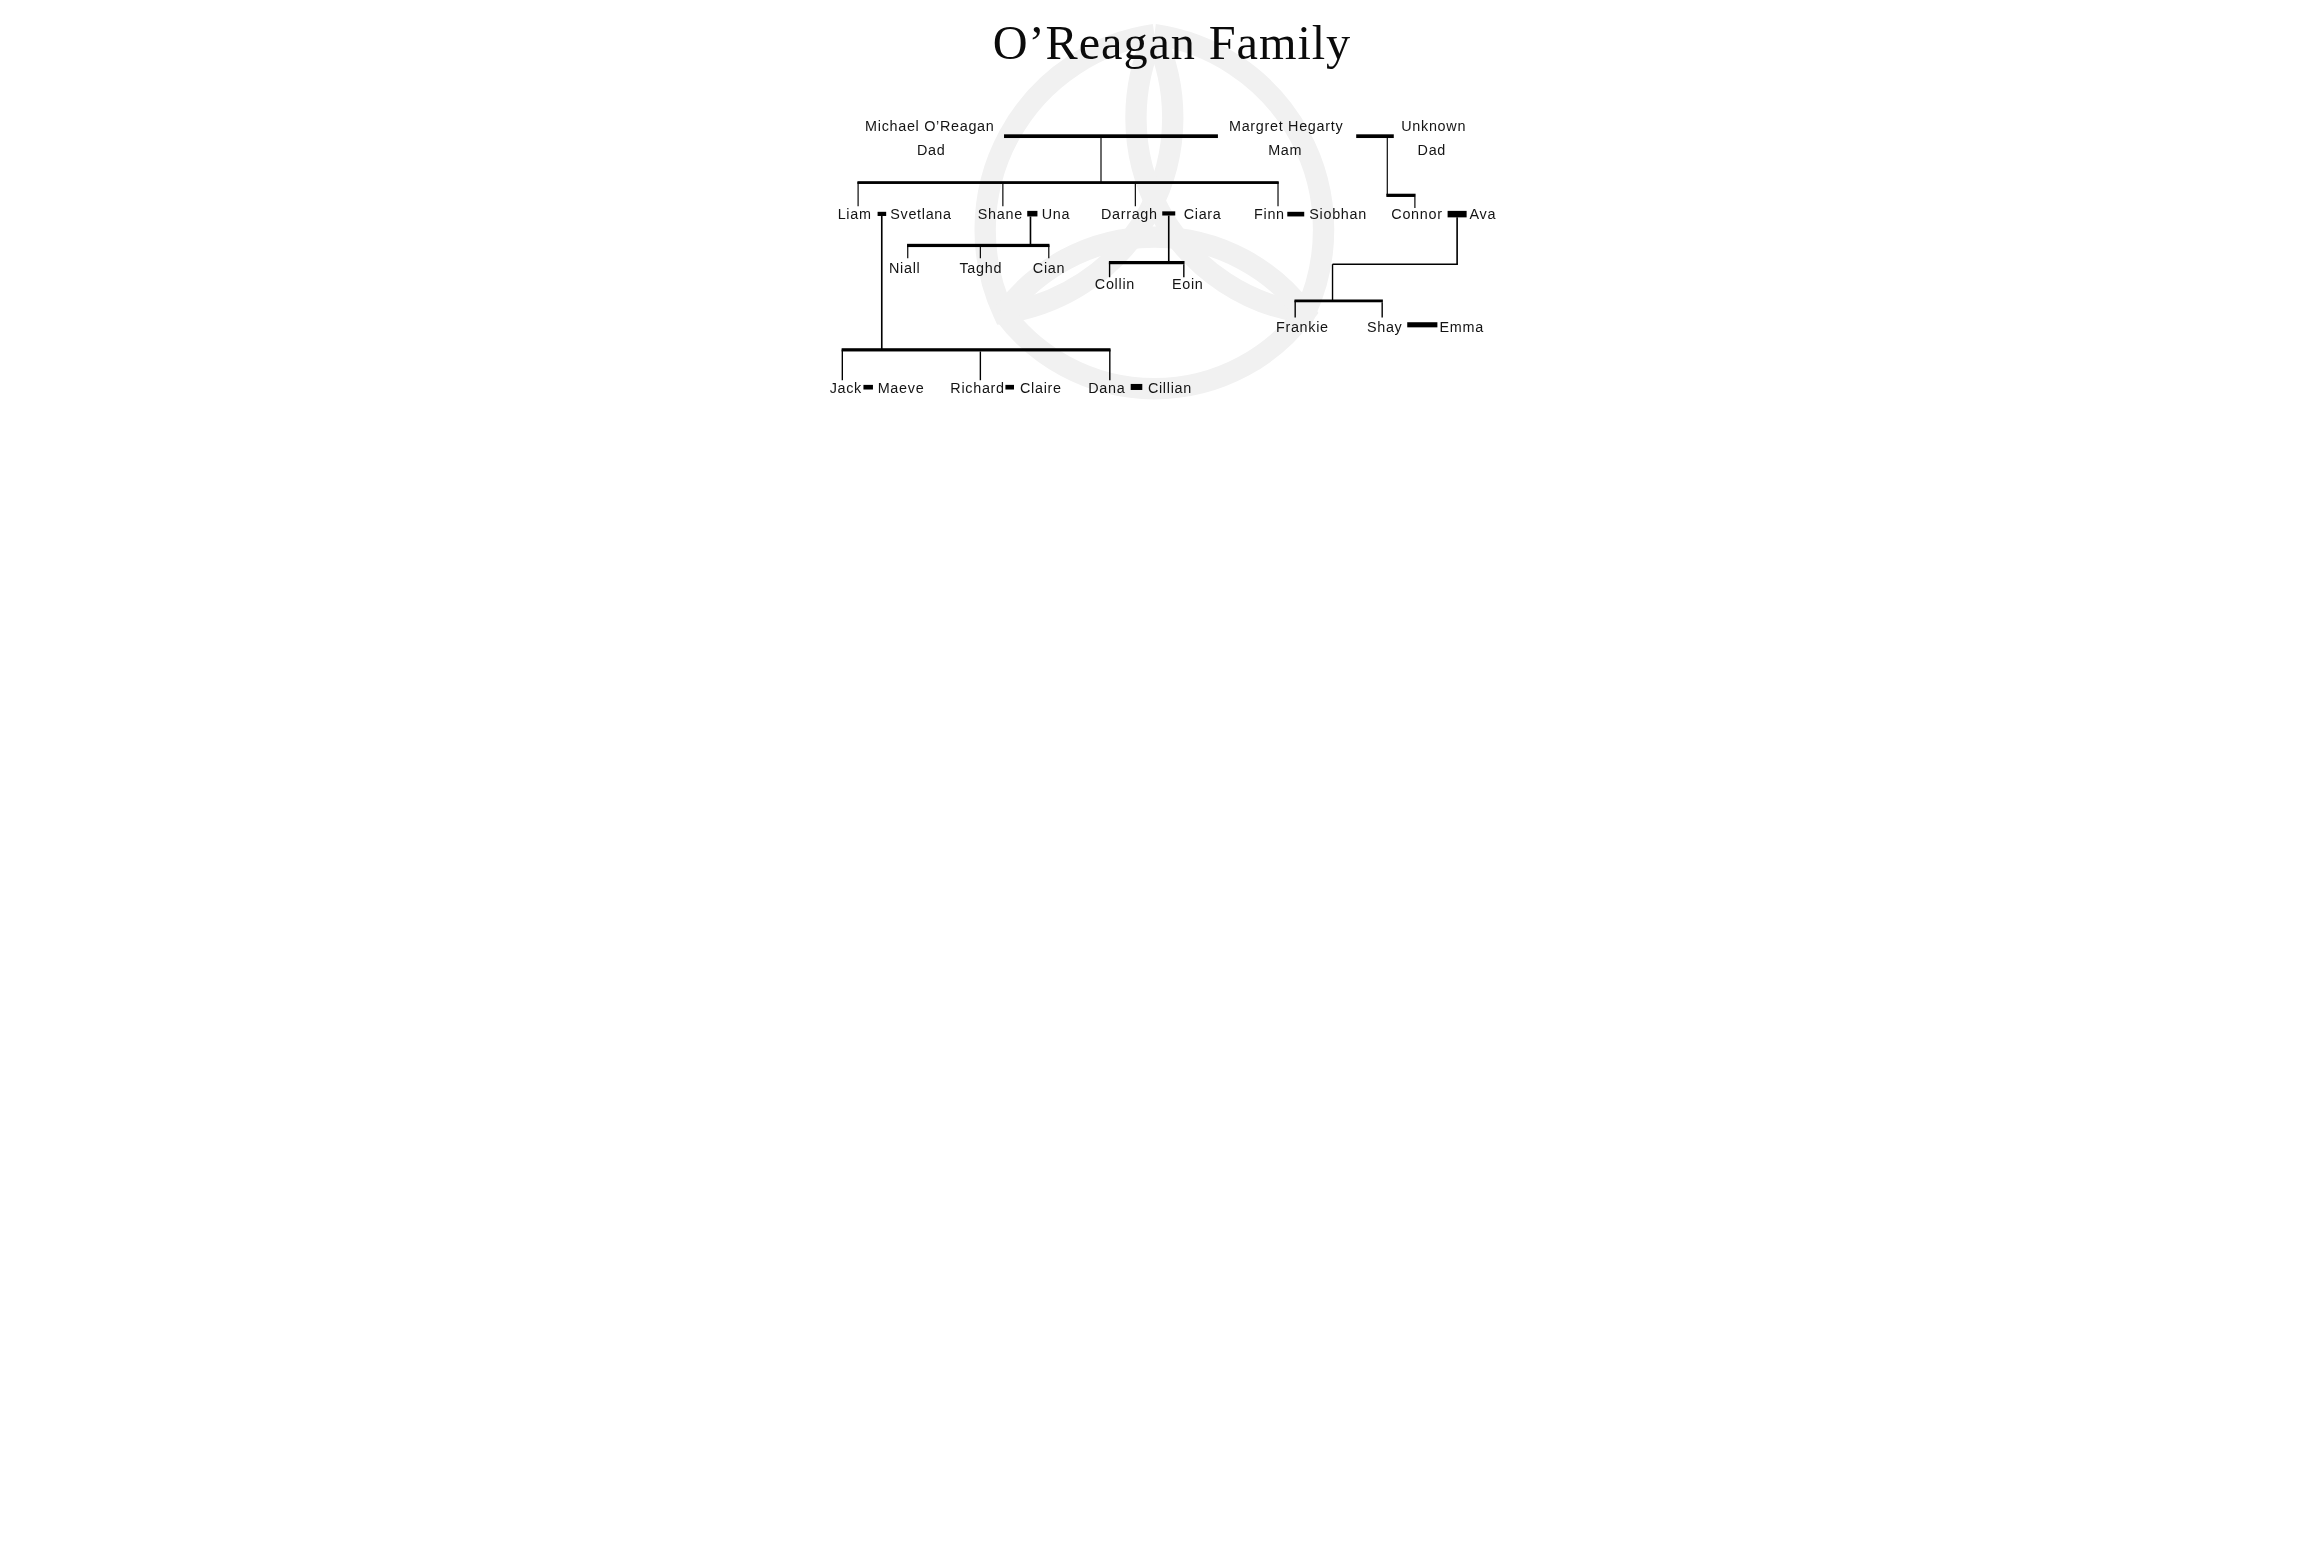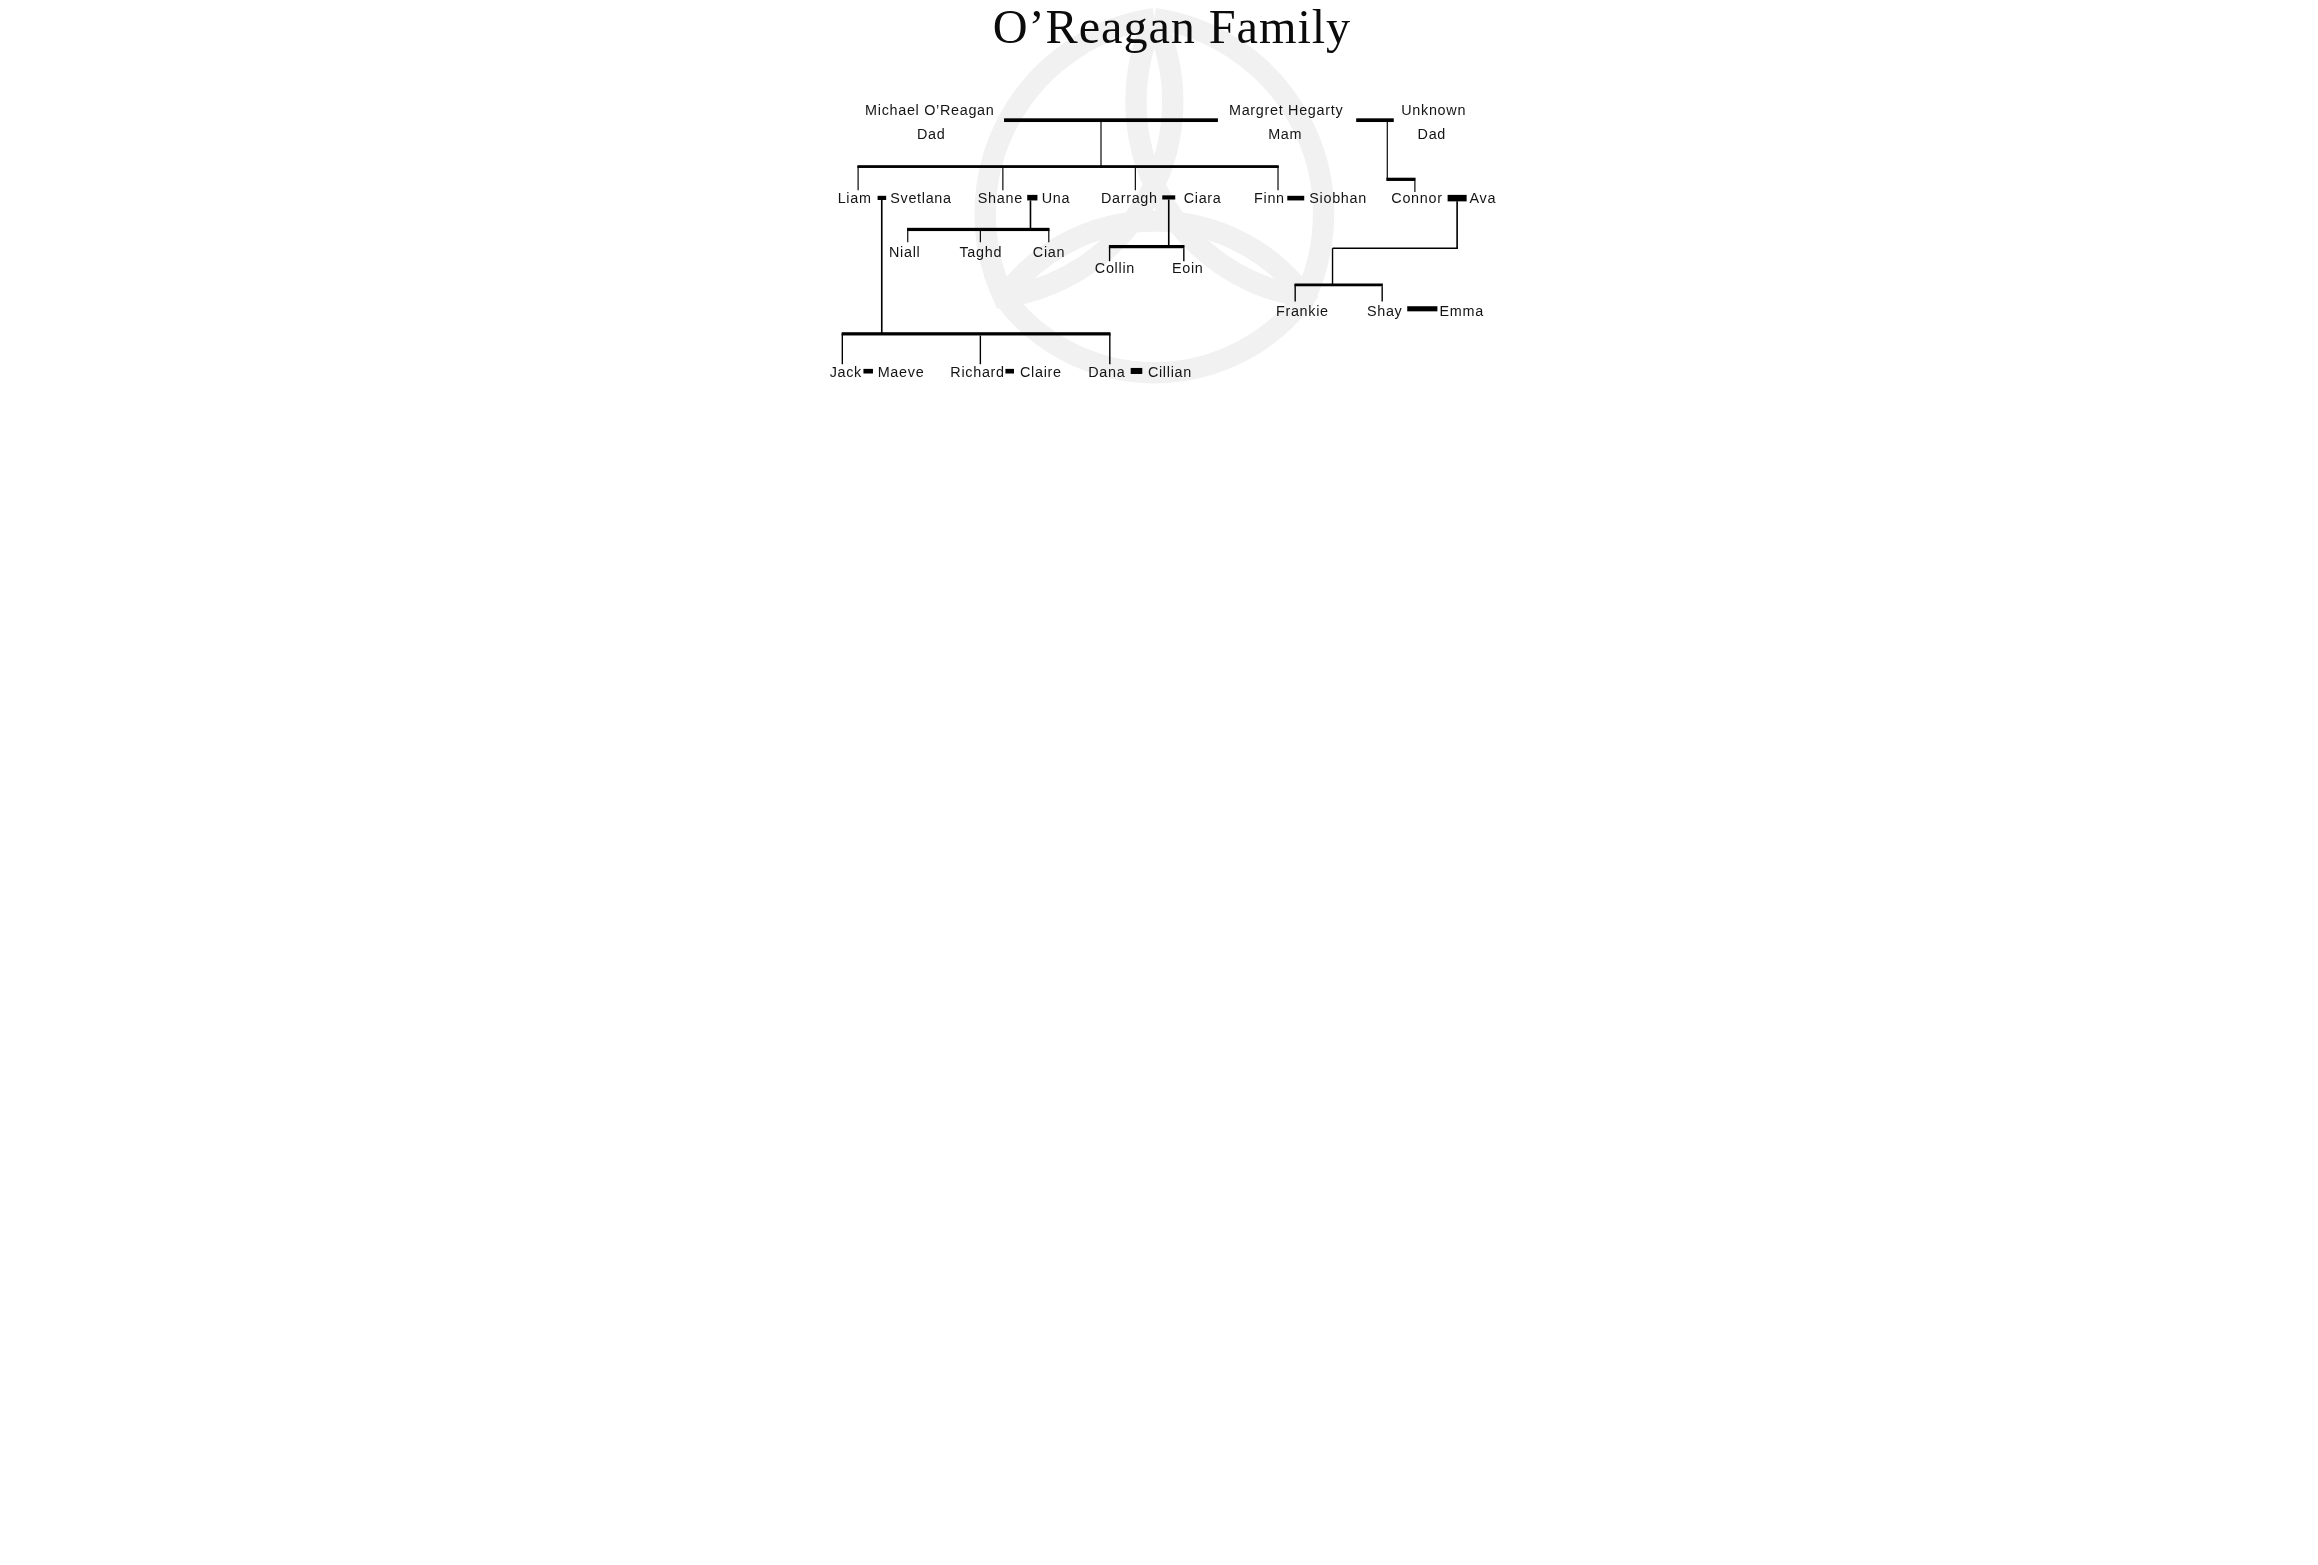--- a/index.html
+++ b/index.html
@@ -1,16 +1,16 @@
 <!DOCTYPE html>
 <html style="font-size:7.4px"><head>
 <meta charset="utf-8">
 <style>
   html,body{margin:0;padding:0;background:#ffffff;}
-  .page{width:100%;max-width:696px;margin:0 auto;background:#ffffff;}
+  .page{width:100%;max-width:696px;margin:16px auto;background:#ffffff;}
   svg{display:block;width:100%;height:auto;}
   .title-text{
     font-family:"Liberation Serif", serif;
     font-size:104px;
     fill:#0b0b0b;
     letter-spacing:2px;
   }
   .name-text{
     font-family:"Liberation Sans", sans-serif;
     font-size:31px;

